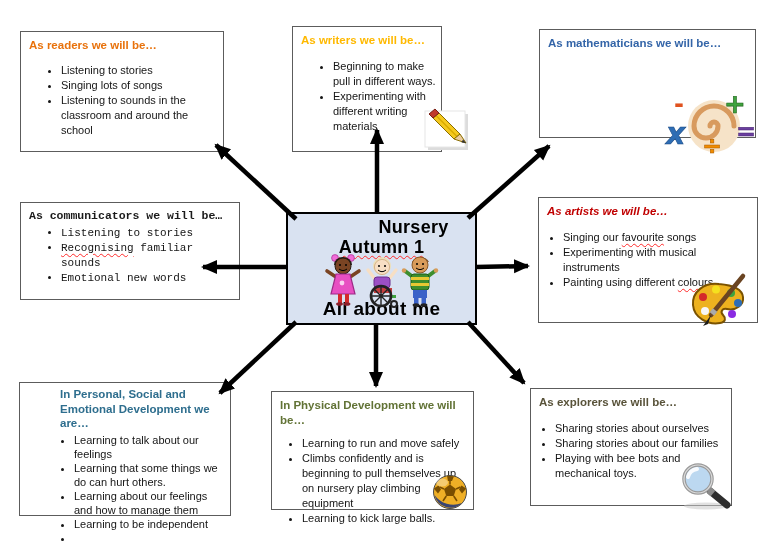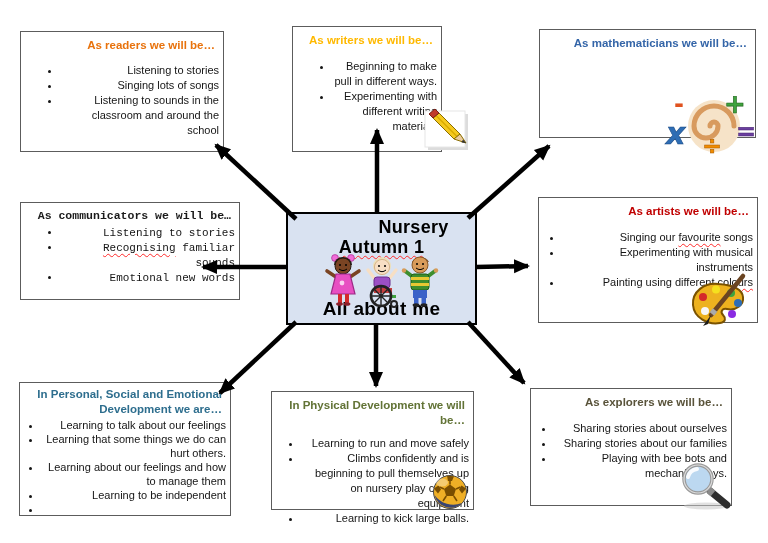--- a/index.html
+++ b/index.html
@@ -1,39 +1,39 @@
 <!DOCTYPE html>
 <html><head>
 <meta charset="utf-8">
 <style>
   html,body{margin:0;padding:0;background:#ffffff;}
   #canvas{position:relative;width:768px;height:543px;background:#ffffff;overflow:hidden;
           font-family:"Liberation Sans",sans-serif;color:#1a1a1a;}
 
-  .box{position:absolute;background:#ffffff;border:1px solid #5c5c5c;box-sizing:border-box;z-index:1;text-align:right;}
+  .box{position:absolute;background:#ffffff;border:1px solid #5c5c5c;box-sizing:border-box;z-index:1;}
   .box-title{font-weight:bold;font-size:11.5px;line-height:14.5px;padding:6px 8px 0 8px;}
   ul.bullets{margin:0;padding-right:4px;font-size:11px;line-height:15px;color:#151515;}
   ul.bullets li{min-height:13px;}
 
   .readers{left:20px;top:31px;width:204px;height:121px;}
   .readers ul{padding-left:40px;margin-top:10px;}
 
   .writers{left:292px;top:26px;width:150px;height:126px;}
   .writers ul{padding-left:40px;margin-top:11px;}
 
   .mathematicians{left:539px;top:29px;width:217px;height:109px;}
   .mathematicians ul{padding-left:42px;margin-top:11px;}
 
   .communicators{left:20px;top:202px;width:220px;height:98px;font-family:Liberation Mono, monospace;}
   .communicators ul{padding-left:40px;margin-top:2px;}
 
   .artists{left:538px;top:197px;width:220px;height:126px;}
   .artists ul{padding-left:24px;margin-top:11px;}
 
-  .psed{left:19px;top:382px;width:212px;height:134px;}
+  .psed{left:19px;top:382px;width:212px;height:134px;padding-left:32px;}
   .psed .box-title{padding-top:4px;}
   .psed ul{padding-left:22px;margin-top:2px;line-height:14px;}
 
   .physical{left:271px;top:391px;width:203px;height:119px;}
   .physical ul{padding-left:30px;margin-top:9px;}
 
   .explorers{left:530px;top:388px;width:202px;height:118px;}
   .explorers ul{padding-left:24px;margin-top:11px;}
 
   .center-box{position:absolute;left:286px;top:212px;width:191px;height:113px;
@@ -80,21 +80,21 @@
   <div class="box communicators">
     <div class="box-title" style="color: rgb(26, 26, 26);">As communicators we will be…</div>
     <ul class="bullets">
         <li><span>Listening to stories</span></li>
         <li><span></span><span class="squiggle">Recognising</span><span> familiar sounds</span></li>
         <li><span>Emotional new words</span></li>
       </ul>
   </div>
 
   <div class="box artists">
-    <div class="box-title" style="color: rgb(192, 0, 0);">As artists we will be…</div>
+    <div class="box-title" style="color: rgb(192, 0, 0); font-style: italic;">As artists we will be…</div>
     <ul class="bullets">
         <li><span>Singing our </span><span class="squiggle">favourite</span><span> songs</span></li>
         <li><span>Experimenting with musical instruments</span></li>
         <li><span>Painting using different </span><span class="squiggle">colours</span><span></span></li>
       </ul>
   </div>
 
   <div class="box psed">
     <div class="box-title" style="color: rgb(46, 110, 142);">In Personal, Social and Emotional Development we are…</div>
     <ul class="bullets">

